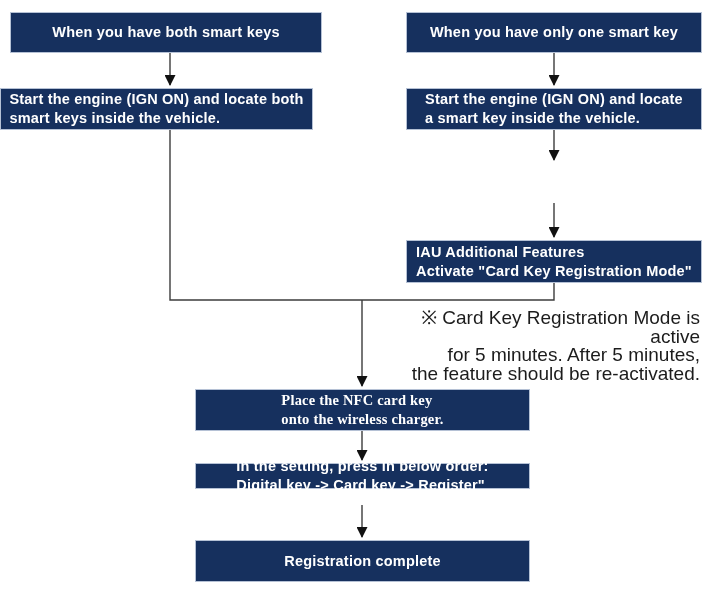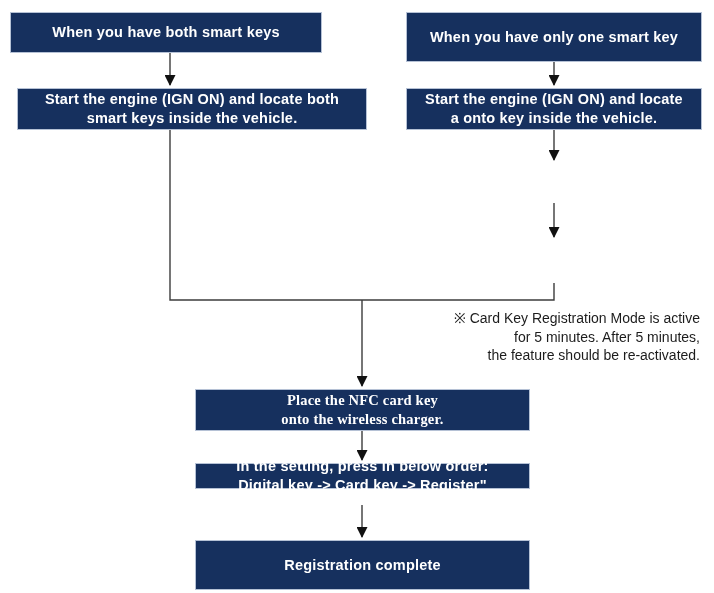--- a/index.html
+++ b/index.html
@@ -23,38 +23,38 @@
     position:absolute;
     box-sizing:border-box;
     background:var(--box-bg);
     border:1px solid var(--box-border);
     color:var(--box-text);
     font-weight:bold;
     font-size:14.5px;
     line-height:19px;
     letter-spacing:0.2px;
     display:flex;align-items:center;justify-content:center;
-    text-align:center;
+    text-align:left;
     white-space:pre-line;
   }
   #box-l1{left:10px;top:12px;width:312px;height:41px;}
-  #box-l2{left:17px; top:88px;width:350px;height:42px;}
-  #box-r1{left:406px;top:12px; width:296px;height:50px;}
+  #box-l2{left:0; top:88px;width:313px;height:42px;}
+  #box-r1{left:406px;top:12px; width:296px;height:41px;}
   #box-r2{left:406px;top:88px; width:296px;height:42px;}
   #box-r3{left:406px;top:163px;width:296px;height:40px;}
   #box-r4{left:406px;top:240px;width:296px;height:43px;}
   #box-c1{left:195px;top:389px;width:335px;height:42px;font-family:Liberation Serif, serif;}
   #box-c2{left:195px;top:463px;width:335px;height:26px;}
-  #box-c3{left:195px;top:540px;width:335px;height:50px;}
+  #box-c3{left:195px;top:540px;width:335px;height:42px;}
   .note{
     position:absolute;
     right:14px;top:309px;
     width:300px;
     text-align:right;
-    font-size:14px;
+    font-size:19px;
     line-height:18.5px;
     color:var(--note-text);
     white-space:pre-line;
   }
   #connectors{position:absolute;left:0;top:0;width:714px;height:593px;pointer-events:none;}
   #connectors line, #connectors polyline{
     stroke:var(--connector);
     stroke-width:1.4;
     fill:none;
   }
@@ -81,21 +81,23 @@
     <line x1="362" y1="431" x2="362" y2="460" marker-end="url(#arrowhead)"></line>
     <line x1="362" y1="505" x2="362" y2="537" marker-end="url(#arrowhead)"></line>
   </svg>
 
   <div class="box" id="box-l1">When you have both smart keys</div>
   <div class="box" id="box-l2">Start the engine (IGN ON) and locate both
 smart keys inside the vehicle.</div>
 
   <div class="box" id="box-r1">When you have only one smart key</div>
   <div class="box" id="box-r2">Start the engine (IGN ON) and locate
-a onto key inside the vehicle.</div>
+a smart key inside the vehicle.</div>
+  <div class="box" id="box-r4">IAU Additional Features
+Activate "Card Key Registration Mode"</div>
 
   <div class="note">※ Card Key Registration Mode is active
 for 5 minutes. After 5 minutes,
 the feature should be re-activated.</div>
 
   <div class="box" id="box-c1">Place the NFC card key
 onto the wireless charger.</div>
   <div class="box" id="box-c2">In the setting, press in below order:
 Digital key -&gt; Card key -&gt; Register"</div>
   <div class="box" id="box-c3">Registration complete</div>

